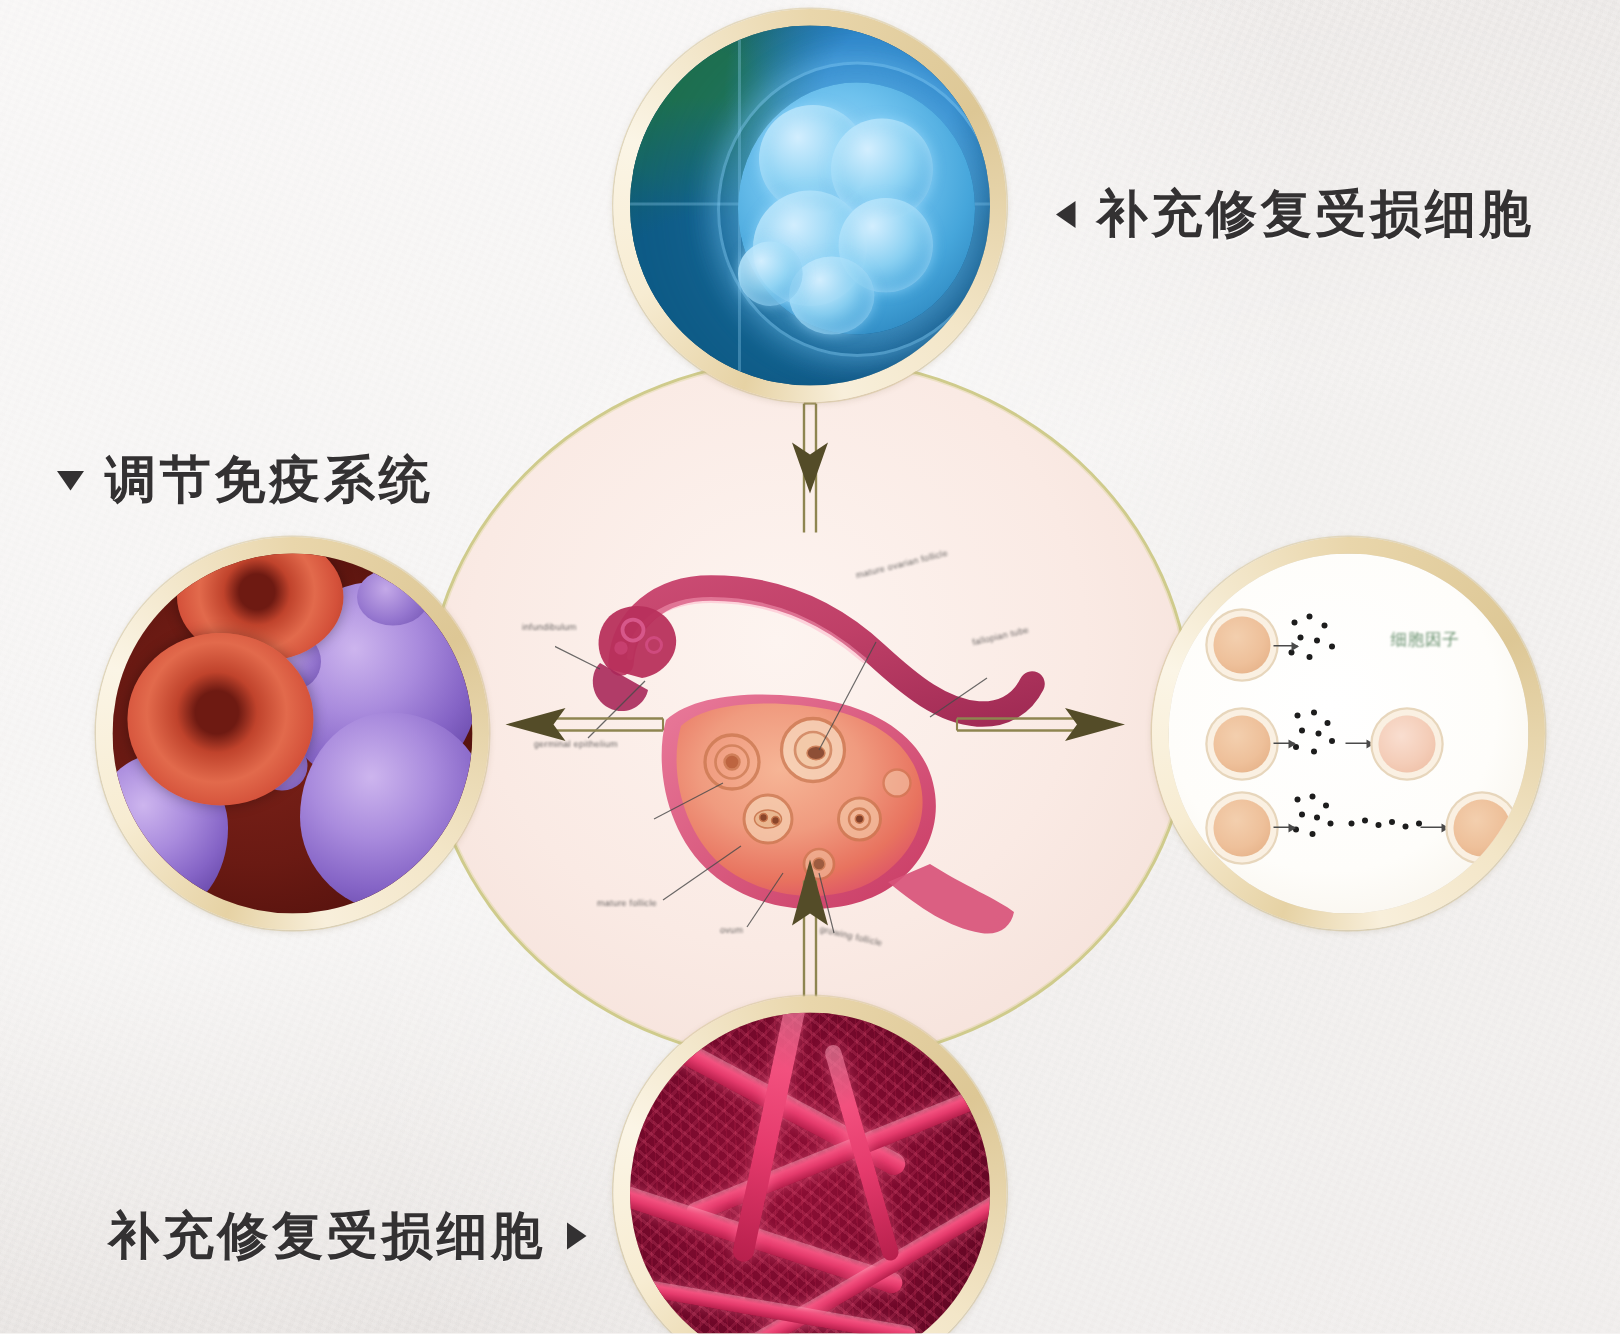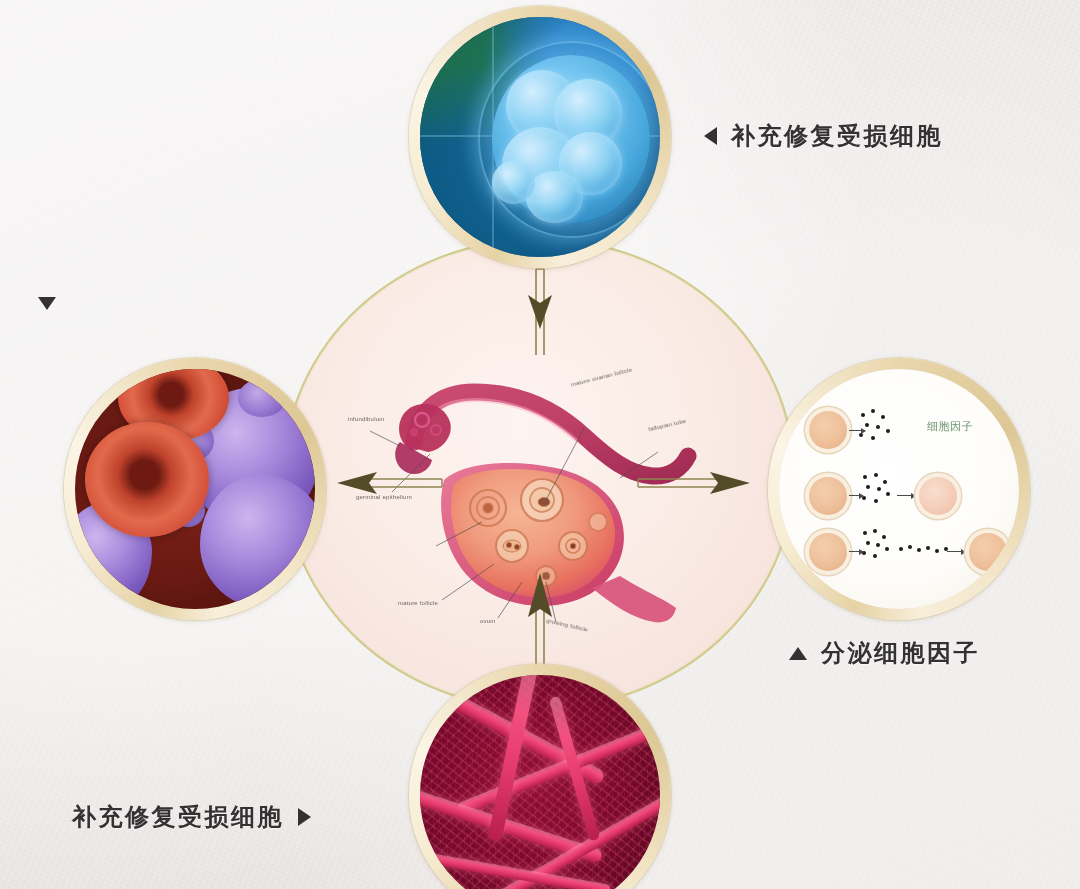--- a/index.html
+++ b/index.html
@@ -204,21 +204,21 @@
   }
 
   
   .caption{
     position:absolute;
     z-index:8;
     display:flex;
     align-items:center;
     gap:14px;
     color:#333132;
-    font-size:24px;
+    font-size:34px;
     font-weight:700;
     letter-spacing:2.5px;
     white-space:nowrap;
     text-shadow:0 1px 0 rgba(255,255,255,.55);
   }
   .tri{ width:0; height:0; flex:none; }
   .tri.left  { border-right:13px solid #333132; border-top:9px solid transparent;  border-bottom:9px solid transparent; }
   .tri.right { border-left:13px solid #333132;  border-top:9px solid transparent;  border-bottom:9px solid transparent; }
   .tri.down  { border-top:13px solid #333132;   border-left:9px solid transparent; border-right:9px solid transparent; }
   .tri.up    { border-bottom:13px solid #333132;border-left:9px solid transparent; border-right:9px solid transparent; }
@@ -461,25 +461,22 @@
     </div>
   </div>
 
   <div class="caption" id="caption-top-right">
     <span class="tri left"></span>
     <span>补充修复受损细胞</span>
   </div>
 
   <div class="caption" id="caption-left">
     <span class="tri down"></span>
-  </div>
-
-  <div class="caption" id="caption-bottom-right">
-    <span class="tri up"></span>
-    <span>分泌细胞因子</span>
-  </div>
+    <span>调节免疫系统</span>
+  </div>
+
 
   <div class="caption" id="caption-bottom-left">
     <span>补充修复受损细胞</span>
     <span class="tri right"></span>
   </div>
 
 </div>
 
 </body></html>

